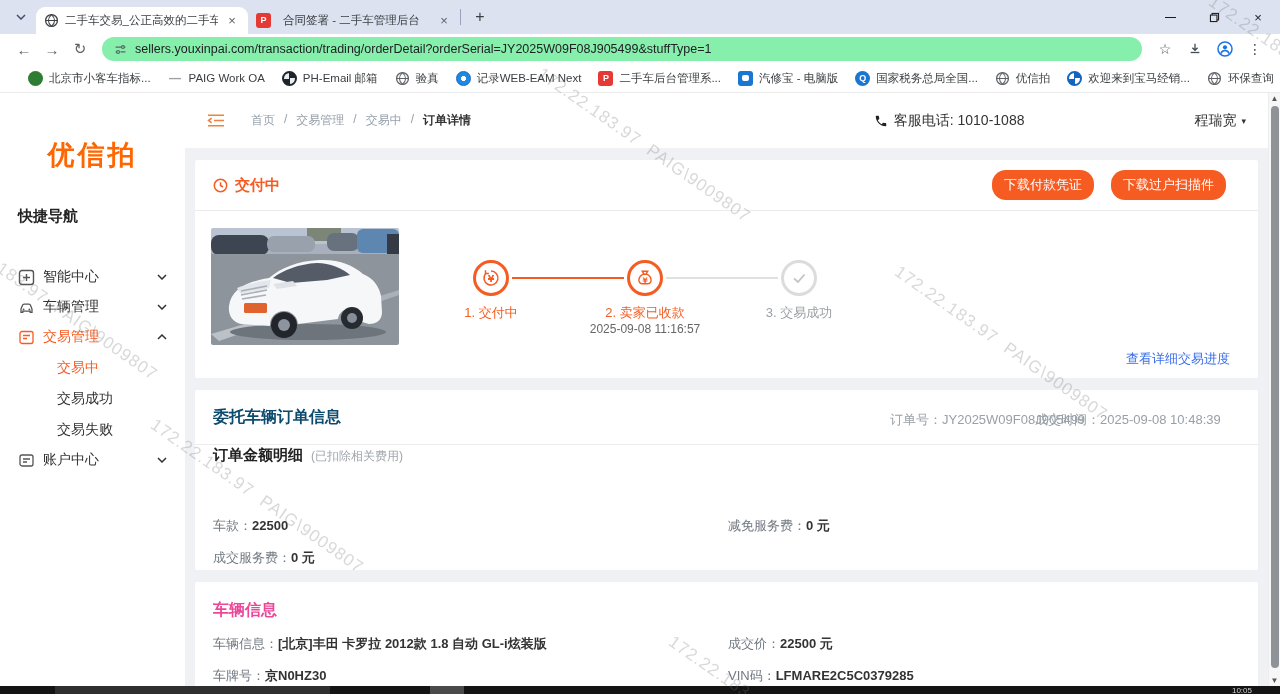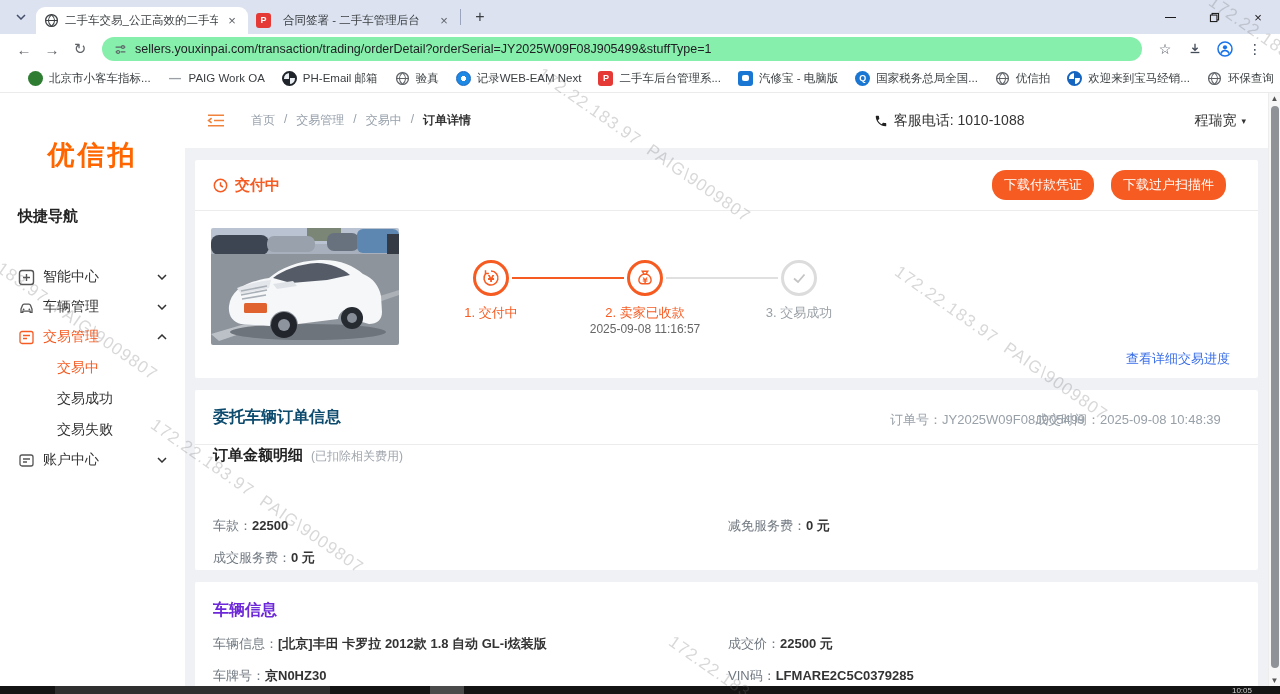--- a/index.html
+++ b/index.html
@@ -89,21 +89,21 @@
   .amount-title{position:absolute;left:18px;top:56px;font-size:15px;font-weight:bold;color:#222}
   .amount-note{font-size:12px;font-weight:normal;color:#a0a6ad;margin-left:8px}
   .rows{position:absolute;left:0;right:0}
   .rows.r2{top:106px}
   .row{position:relative;height:32px;line-height:32px;font-size:13px}
   .cell-l{position:absolute;left:18px;color:#707880}
   .cell-r{position:absolute;left:533px;color:#707880}
   .val{color:#333;font-weight:bold}
 
   .card3{height:160px}
-  .c3-title{position:absolute;left:18px;top:18px;font-size:16px;font-weight:bold;color:#6d28d9}
+  .c3-title{position:absolute;left:18px;top:18px;font-size:16px;font-weight:bold;color:#ec4899}
   .rows.r3{top:46px}
 
   
   .scrollbar{position:absolute;right:0;top:93px;width:12px;bottom:8px;background:#f7f7f7;border-left:1px solid #ededed}
   .sb-up{position:absolute;top:1px;left:0;width:11px;text-align:center;font-size:8px;color:#555}
   .sb-dn{position:absolute;bottom:1px;left:0;width:11px;text-align:center;font-size:8px;color:#555}
   .sb-thumb{position:absolute;left:1.5px;top:13px;width:8px;height:562px;background:#8f9397;border-radius:4px}
   .taskbar{position:absolute;left:0;bottom:0;width:100%;height:8px;background:#141414;overflow:hidden}
   .tb-seg1{position:absolute;left:55px;top:0;width:275px;height:8px;background:#2f2f2f}
   .tb-seg2{position:absolute;left:430px;top:0;width:34px;height:8px;background:#4a4a4a}

